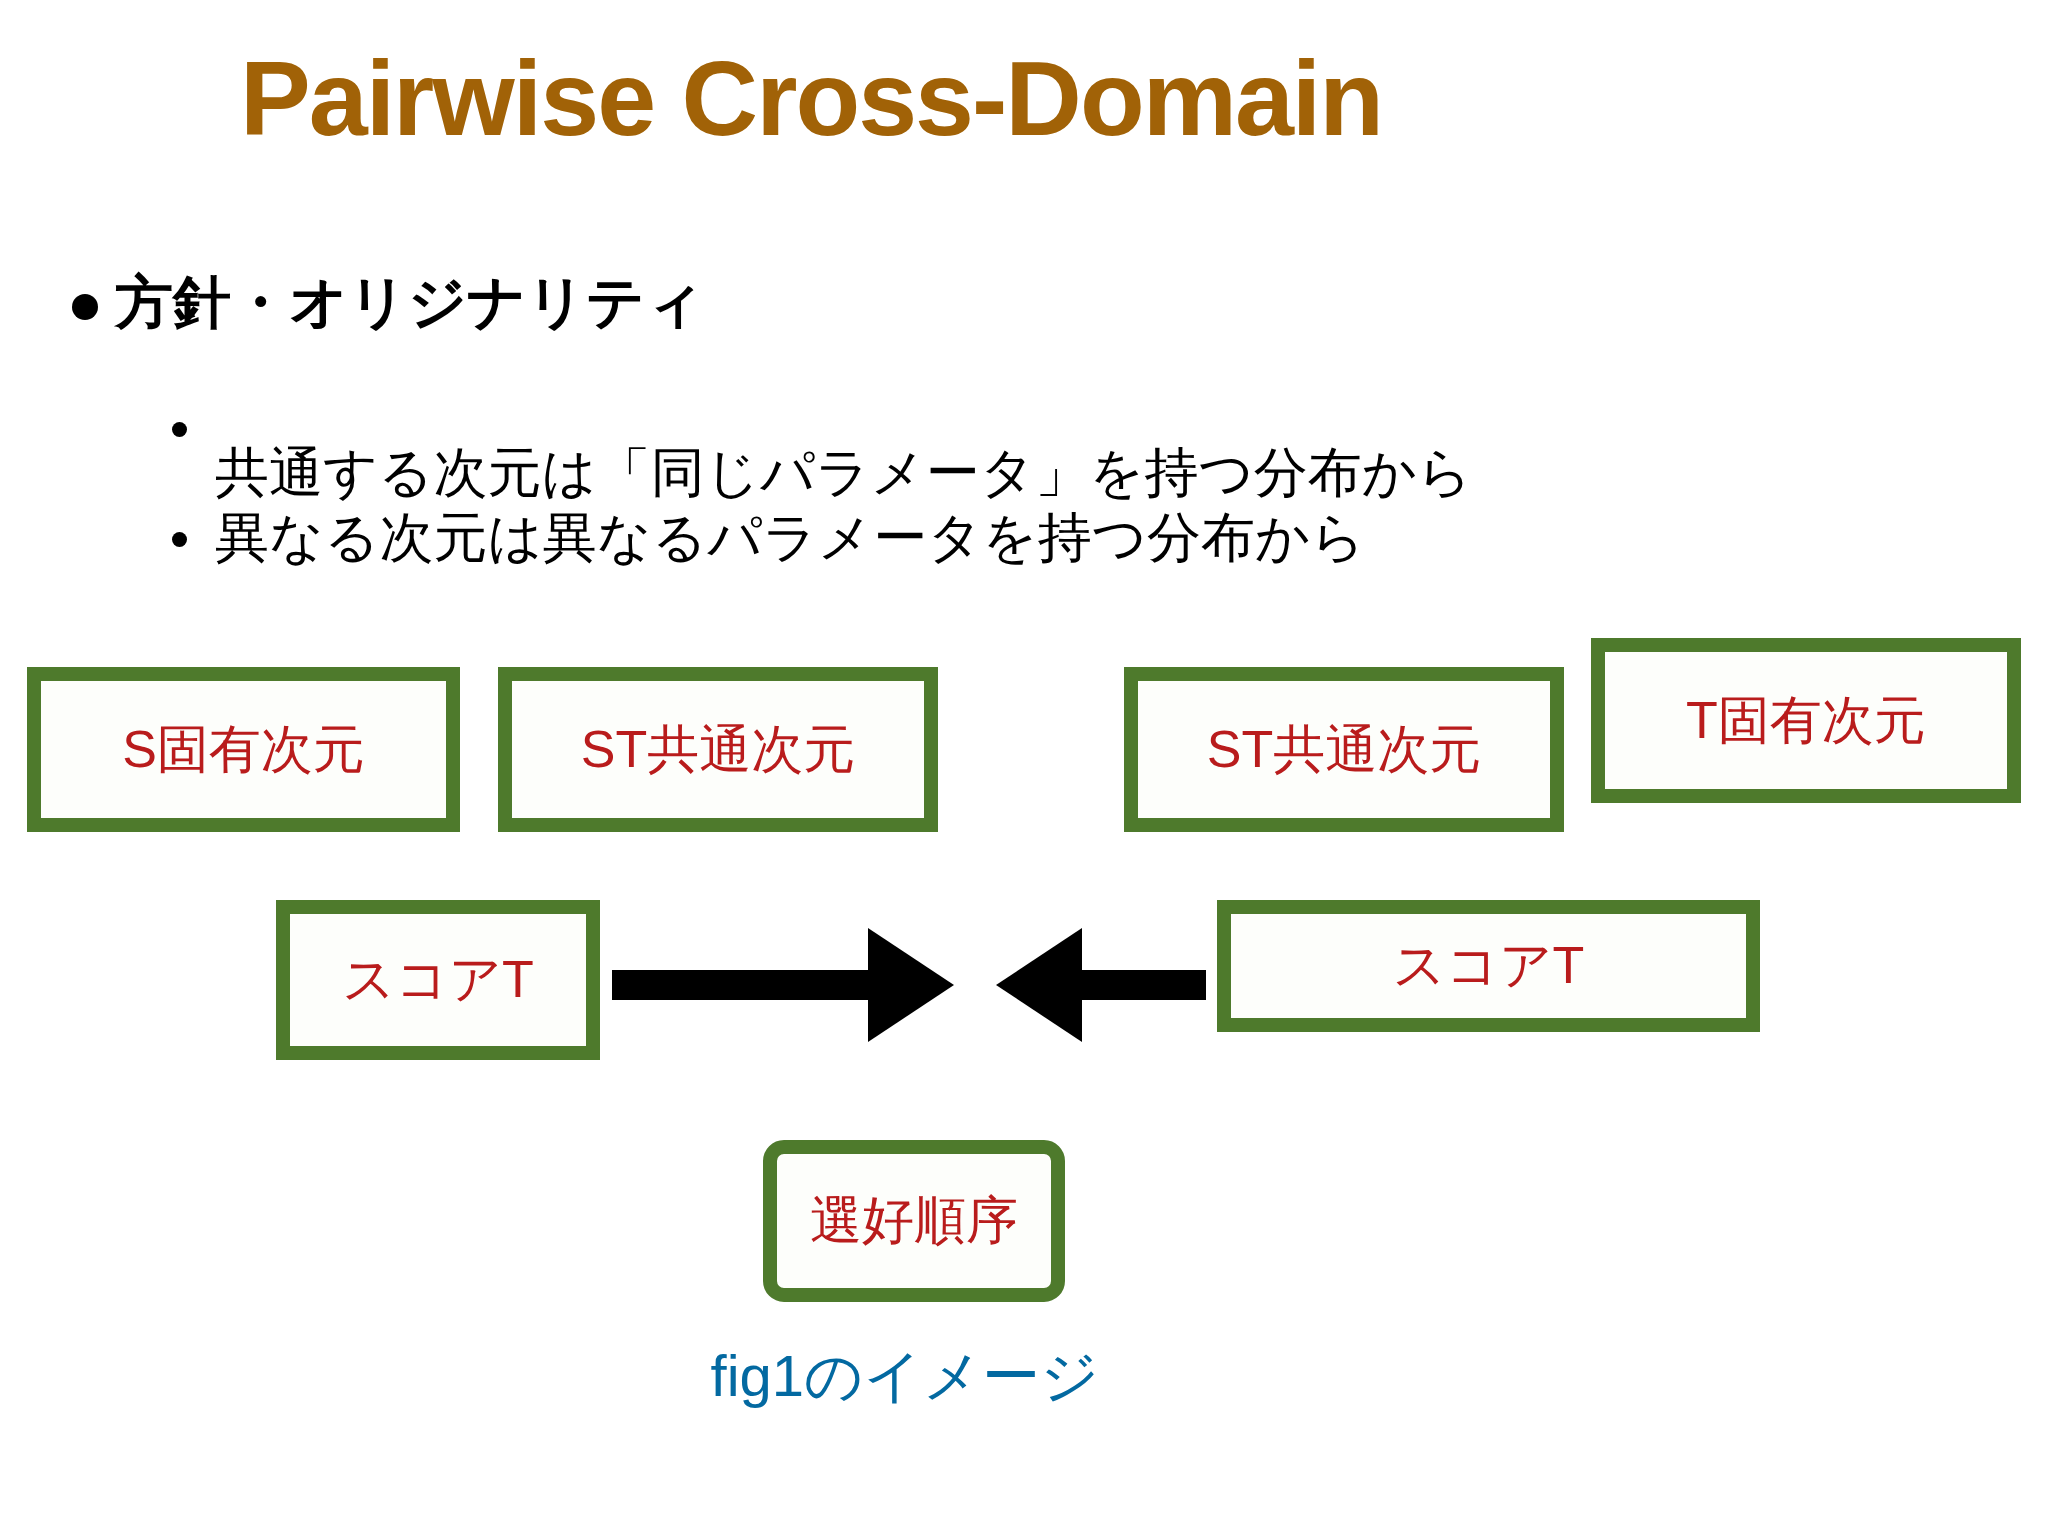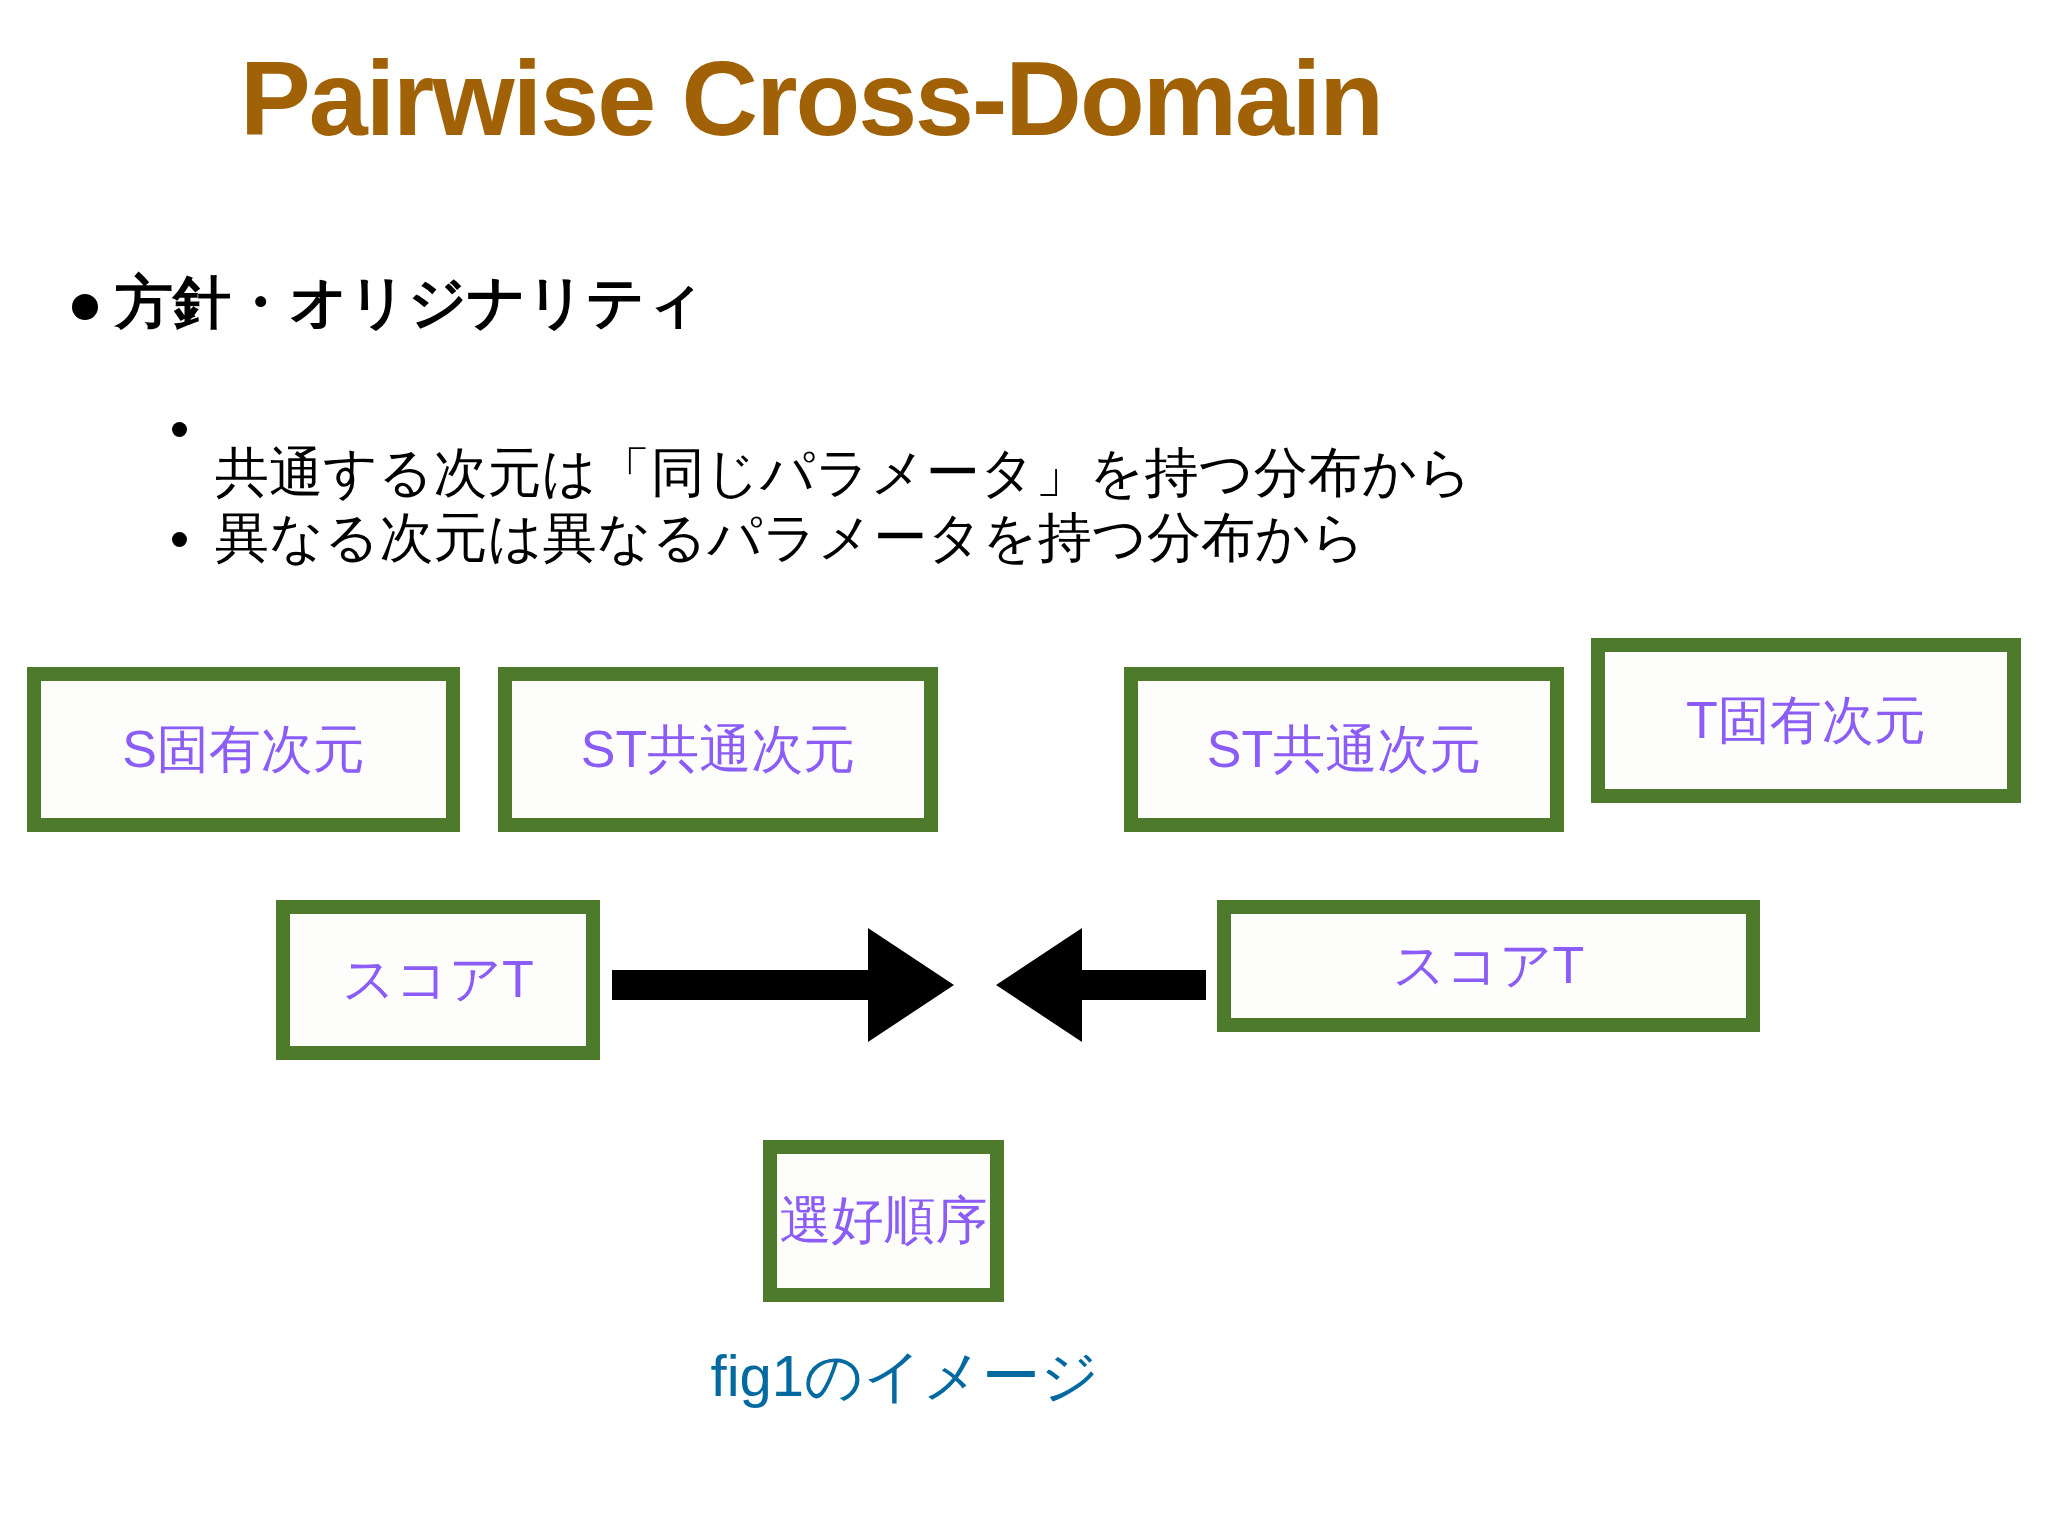--- a/index.html
+++ b/index.html
@@ -54,33 +54,33 @@
   .sub-bullet.s2 { top: 506px; }
 
   .gbox {
     box-sizing: border-box;
     border: 14px solid #4e7a2c;
     background: #fdfefb;
     display: flex;
     align-items: center;
     justify-content: center;
     font-size: 52px;
-    color: #8b5cf6;
+    color: #b91c1c;
     white-space: nowrap;
   }
   
   .gbox.b1 { left: 27px;   top: 667px; width: 433px; height: 165px; }
   .gbox.b2 { left: 498px;  top: 667px; width: 440px; height: 165px; }
   .gbox.b3 { left: 1124px; top: 667px; width: 440px; height: 165px; }
   .gbox.b4 { left: 1591px; top: 638px; width: 430px; height: 165px; }
   
   .gbox.scoreS { left: 276px;  top: 900px; width: 324px; height: 160px; }
   .gbox.scoreT { left: 1217px; top: 900px; width: 543px; height: 132px; }
   
-  .gbox.result { left: 763px; top: 1140px; width: 241px; height: 162px; }
+  .gbox.result { left: 763px; top: 1140px; width: 302px; height: 162px; border-radius: 21px; }
 
   
   .shaft {
     background: #000;
     height: 30px;
     top: 970px;
   }
   .shaft.right { left: 612px; width: 260px; }
   .shaft.left  { left: 1080px; width: 126px; }
   .tri {

